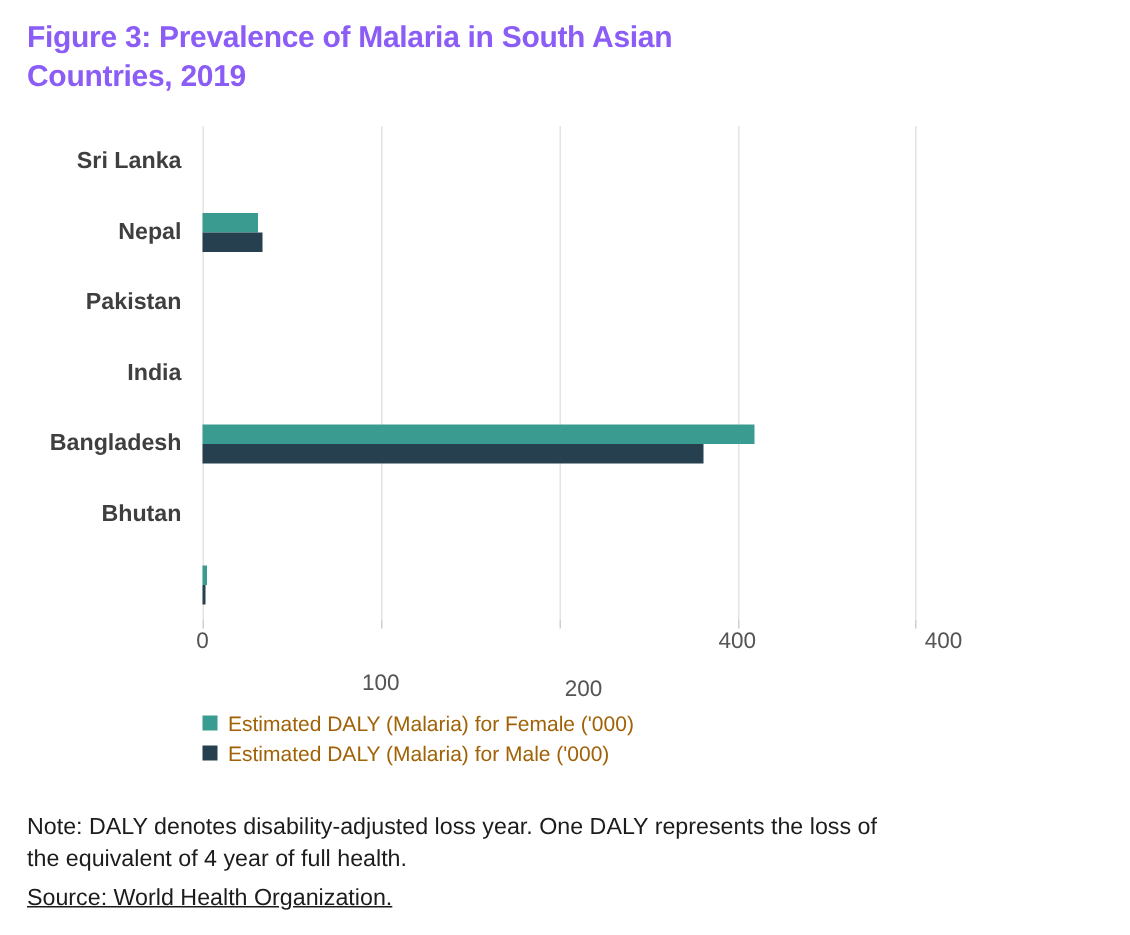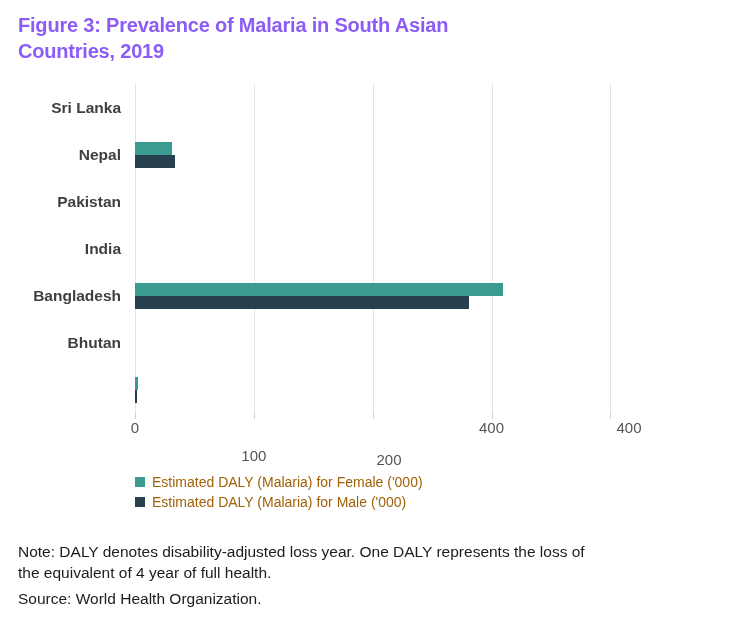--- a/index.html
+++ b/index.html
@@ -105,20 +105,21 @@
     font-size: 15.5px;
     color: #1c1c1c;
     line-height: 21px;
   }
   .source {
     position: absolute;
     left: 18px;
     top: 590px;
     font-size: 15.5px;
     color: #1c1c1c;
+    text-decoration: underline;
   }
 </style>
 </head>
 <body>
 
 <div class="figure">
 
   <div class="title">
     <div>Figure 3: Prevalence of Malaria in South Asian</div>
     <div>Countries, 2019</div>

